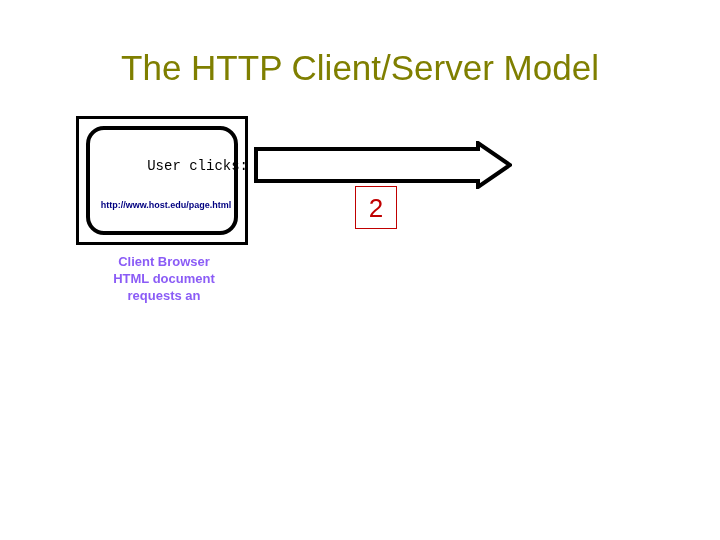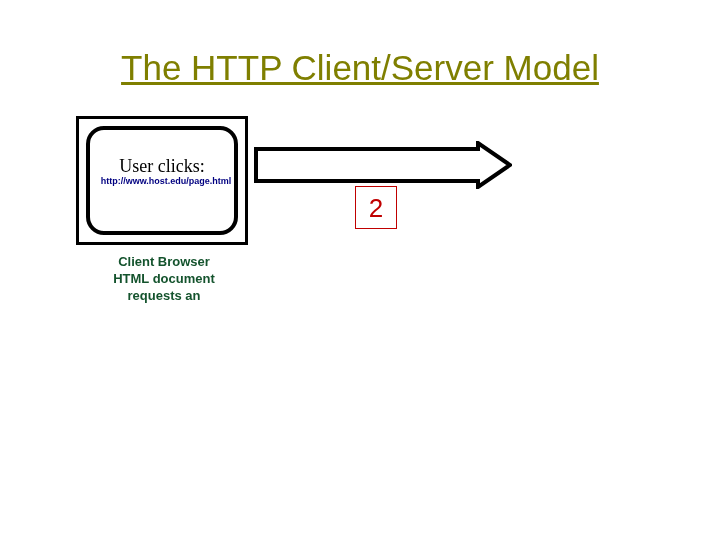--- a/index.html
+++ b/index.html
@@ -23,21 +23,20 @@
     top: 48px;
     width: 720px;
     text-align: center;
     font-family: "Liberation Sans", sans-serif;
     font-size: 35px;
     line-height: 40px;
     font-weight: normal;
     color: #7f7f00;
     letter-spacing: 0px;
     white-space: nowrap;
-    text-decoration: underline;
   }
 
   
   .browser-figure {
     position: absolute;
     left: 76px;
     top: 116px;
     width: 172px;
     height: 129px;
   }
@@ -67,31 +66,31 @@
     left: 0;
     top: 0;
     width: 100%;
     height: 100%;
   }
   .user-clicks-label {
     position: absolute;
     left: 0;
     top: 42px;
     width: 172px;
-    text-align: center;
-    font-family: Liberation Serif, serif;
-    font-size: 18px;
+    text-align: right;
+    font-family: Liberation Mono, monospace;
+    font-size: 14px;
     line-height: 16px;
     color: #000000;
     white-space: nowrap;
   }
   .clicked-url {
     position: absolute;
     left: 0;
-    top: 60px;
+    top: 84px;
     width: 180px;
     text-align: center;
     font-family: "Liberation Sans", sans-serif;
     font-size: 9px;
     line-height: 11px;
     font-weight: bold;
     color: #000080;
     white-space: nowrap;
   }
 
@@ -99,21 +98,21 @@
   .browser-caption {
     position: absolute;
     left: 76px;
     top: 253px;
     width: 176px;
     text-align: center;
     font-family: "Liberation Sans", sans-serif;
     font-size: 13px;
     line-height: 17px;
     font-weight: bold;
-    color: #14532d;
+    color: #8b5cf6;
   }
   .browser-caption span {
     display: block;
   }
 
   
   .request-arrow {
     position: absolute;
     left: 254px;
     top: 141px;

